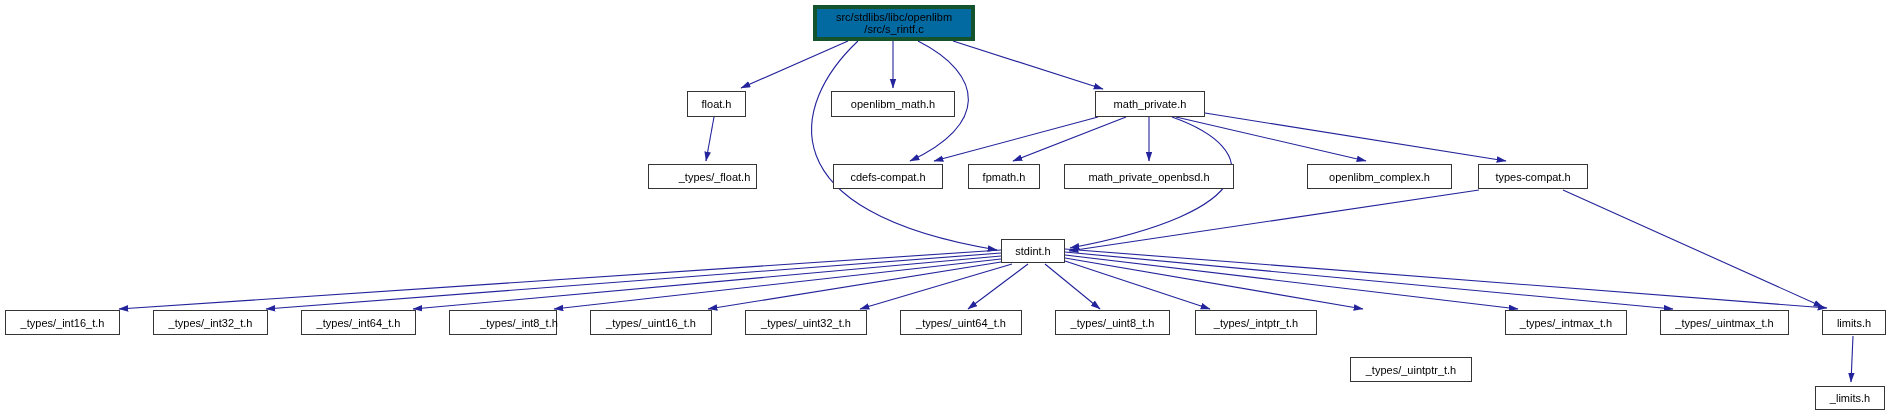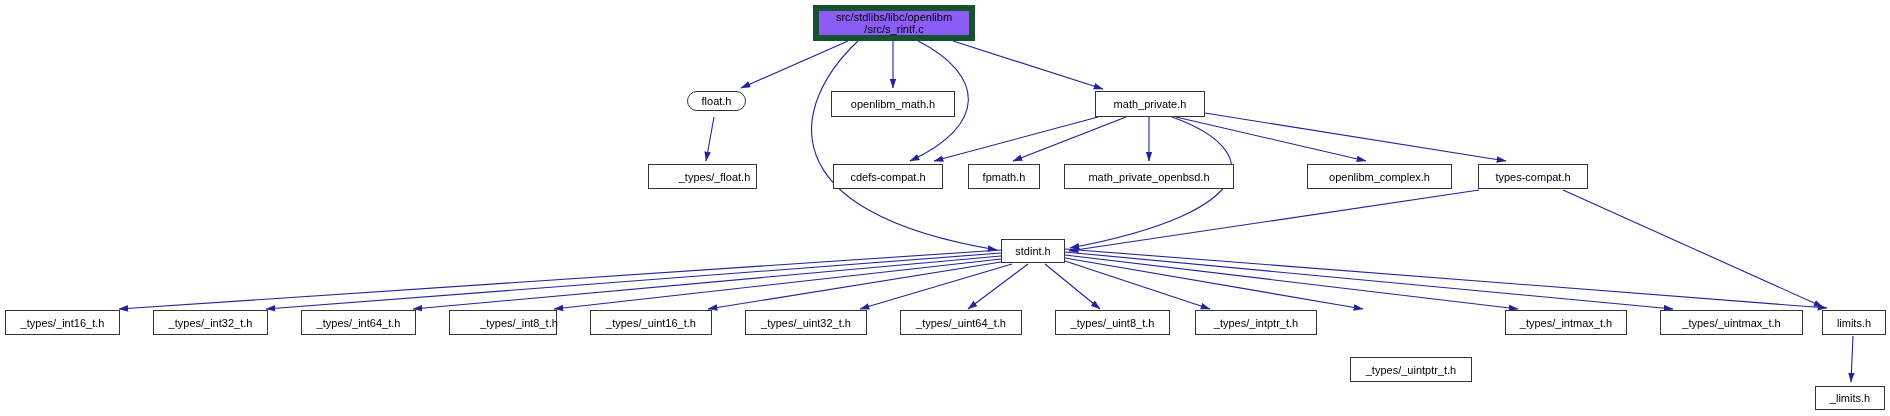--- a/index.html
+++ b/index.html
@@ -20,22 +20,22 @@
     font-size:11px;
     line-height:12px;
     display:flex;
     align-items:center;
     justify-content:center;
     text-align:center;
     white-space:pre-line;
     cursor:pointer;
   }
   .node.main{
-    background:#8b5cf6;
-    border:6px solid #14532d;
+    background:#0369a1;
+    border:4px solid #14532d;
   }
 </style>
 </head>
 <body>
 
 <div id="canvas">
   <svg id="edges" viewBox="0 0 1890 416" xmlns="http://www.w3.org/2000/svg">
       <defs>
         <marker id="arrow" markerWidth="10" markerHeight="8" refX="8.5" refY="3" orient="auto">
           <path d="M0,0 L9,3 L0,6 Z" fill="#23239b"></path>
@@ -66,38 +66,38 @@
       <path d="M1065,261 L1210,309" fill="none" stroke="#23239b" stroke-width="1.1" marker-end="url(#arrow)"></path>
       <path d="M1065,258 L1363,309" fill="none" stroke="#23239b" stroke-width="1.1" marker-end="url(#arrow)"></path>
       <path d="M1065,255 L1518,309" fill="none" stroke="#23239b" stroke-width="1.1" marker-end="url(#arrow)"></path>
       <path d="M1065,252 L1673,309" fill="none" stroke="#23239b" stroke-width="1.1" marker-end="url(#arrow)"></path>
       <path d="M1065,249 L1827,308" fill="none" stroke="#23239b" stroke-width="1.1" marker-end="url(#arrow)"></path>
       <path d="M1853,336 L1851,382" fill="none" stroke="#23239b" stroke-width="1.1" marker-end="url(#arrow)"></path>
     </svg>
   <div id="nodes">
       <div class="node main" style="left: 813px; top: 5px; width: 162px; height: 36px;">src/stdlibs/libc/openlibm
 /src/s_rintf.c</div>
-      <div class="node" style="left: 687px; top: 91px; width: 59px; height: 20px; border-radius: 12px;">float.h</div>
+      <div class="node" style="left: 687px; top: 91px; width: 59px; height: 26px;">float.h</div>
       <div class="node" style="left: 831px; top: 91px; width: 124px; height: 26px;">openlibm_math.h</div>
       <div class="node" style="left: 1095px; top: 91px; width: 110px; height: 26px;">math_private.h</div>
       <div class="node" style="left: 648px; top: 164px; width: 109px; height: 25px; padding-left: 24px;">_types/_float.h</div>
       <div class="node" style="left: 833px; top: 164px; width: 110px; height: 25px;">cdefs-compat.h</div>
       <div class="node" style="left: 968px; top: 164px; width: 72px; height: 25px;">fpmath.h</div>
       <div class="node" style="left: 1064px; top: 164px; width: 170px; height: 25px;">math_private_openbsd.h</div>
       <div class="node" style="left: 1307px; top: 164px; width: 145px; height: 25px;">openlibm_complex.h</div>
       <div class="node" style="left: 1478px; top: 164px; width: 110px; height: 25px;">types-compat.h</div>
       <div class="node" style="left: 1001px; top: 239px; width: 64px; height: 24px;">stdint.h</div>
       <div class="node" style="left: 5px; top: 310px; width: 115px; height: 25px;">_types/_int16_t.h</div>
       <div class="node" style="left: 153px; top: 310px; width: 115px; height: 25px;">_types/_int32_t.h</div>
       <div class="node" style="left: 301px; top: 310px; width: 115px; height: 25px;">_types/_int64_t.h</div>
       <div class="node" style="left: 449px; top: 310px; width: 108px; height: 25px; padding-left: 32px;">_types/_int8_t.h</div>
       <div class="node" style="left: 590px; top: 310px; width: 122px; height: 25px;">_types/_uint16_t.h</div>
       <div class="node" style="left: 745px; top: 310px; width: 122px; height: 25px;">_types/_uint32_t.h</div>
       <div class="node" style="left: 900px; top: 310px; width: 122px; height: 25px;">_types/_uint64_t.h</div>
       <div class="node" style="left: 1055px; top: 310px; width: 115px; height: 25px;">_types/_uint8_t.h</div>
       <div class="node" style="left: 1195px; top: 310px; width: 122px; height: 25px;">_types/_intptr_t.h</div>
       <div class="node" style="left: 1350px; top: 310px; width: 122px; height: 25px; margin-top: 47px;">_types/_uintptr_t.h</div>
       <div class="node" style="left: 1505px; top: 310px; width: 122px; height: 25px;">_types/_intmax_t.h</div>
-      <div class="node" style="left: 1660px; top: 310px; width: 143px; height: 25px;">_types/_uintmax_t.h</div>
+      <div class="node" style="left: 1660px; top: 310px; width: 129px; height: 25px;">_types/_uintmax_t.h</div>
       <div class="node" style="left: 1822px; top: 310px; width: 64px; height: 25px;">limits.h</div>
       <div class="node" style="left: 1815px; top: 386px; width: 70px; height: 24px;">_limits.h</div>
     </div>
 </div>
 
 </body></html>

